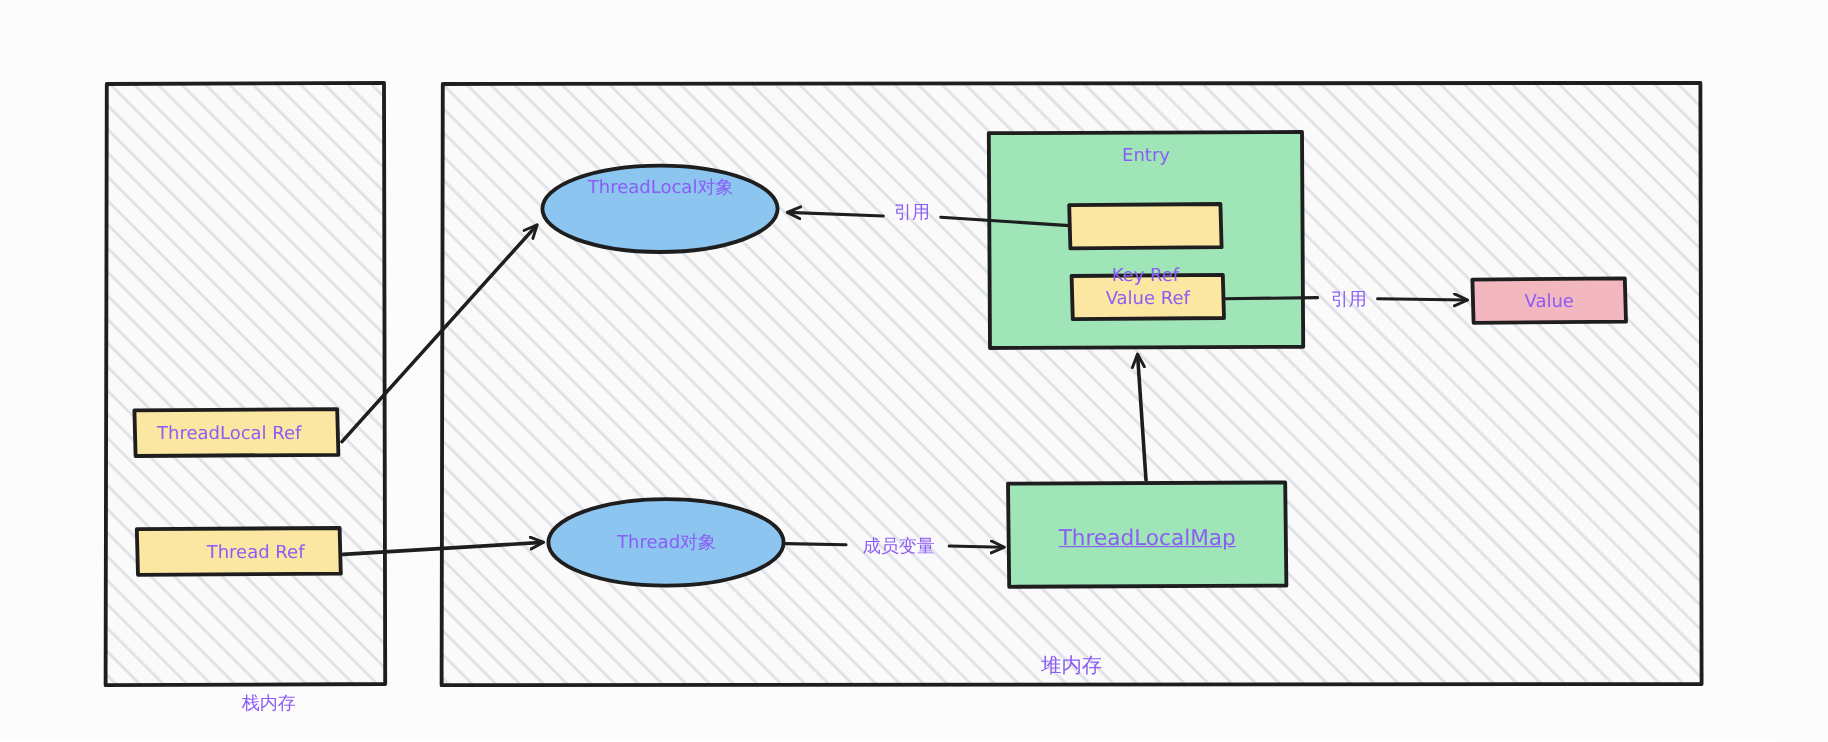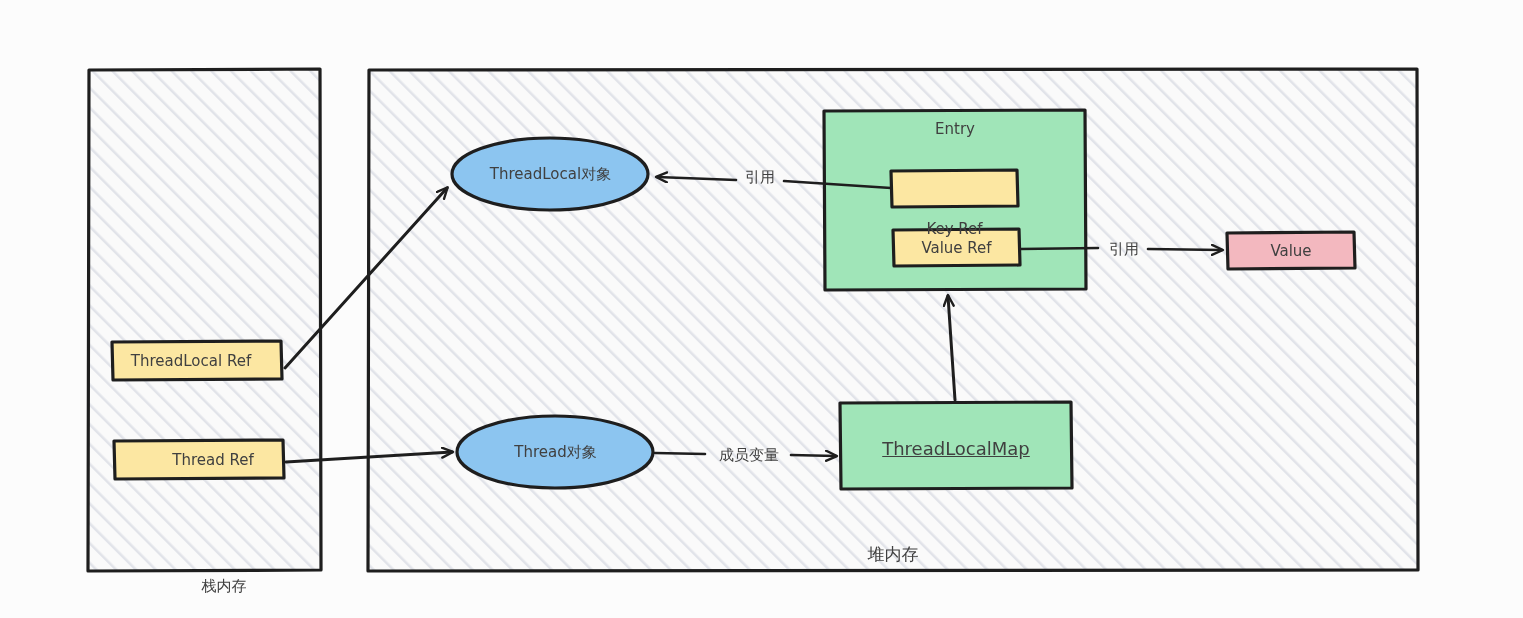--- a/index.html
+++ b/index.html
@@ -20,21 +20,21 @@
     left: 0;
     top: 0;
     width: 1523px;
     height: 618px;
   }
   .node-text {
     position: absolute;
     display: flex;
     align-items: center;
     justify-content: center;
-    color: #404040;
+    color: #8b5cf6;
     text-align: center;
     white-space: nowrap;
     font-family: "DejaVu Sans", sans-serif;
   }
 </style>
 </head>
 <body>
 
 <div id="canvas">
 
@@ -120,21 +120,21 @@
 
     <g>
       <path d="M840,403 L1071,402 L1072,488 L841,489 Z" fill="#a0e5b8" stroke="#1e1e1e" stroke-width="3.2" stroke-linejoin="round"></path>
     </g>
   </svg>
 
   <div class="node-text" style="left:112px; top:341px; width:158px; height:39px; font-size:15px;">ThreadLocal Ref</div>
 
   <div class="node-text" style="left:114px; top:440px; width:198px; height:39px; font-size:15px;">Thread Ref</div>
 
-  <div class="node-text" style="left:452px; top:138px; width:197px; height:72px; font-size:15px;">ThreadLocal对象</div>
+  <div class="node-text" style="left:452px; top:120px; width:197px; height:72px; font-size:15px;">ThreadLocal对象</div>
 
   <div class="node-text" style="left:457px; top:416px; width:197px; height:72px; font-size:15px;">Thread对象</div>
 
   <div class="node-text" style="left:824px; top:114px; width:262px; height:30px; font-size:15px;">Entry</div>
 
   <div class="node-text" style="left:891px; top:170px; width:127px; height:37px; font-size:15px;margin-top:40px;">Key Ref</div>
 
   <div class="node-text" style="left:1227px; top:232px; width:128px; height:37px; font-size:15px;">Value</div>
 
   <div class="node-text" style="left:893px; top:229px; width:127px; height:37px; font-size:15px;">Value Ref</div>

